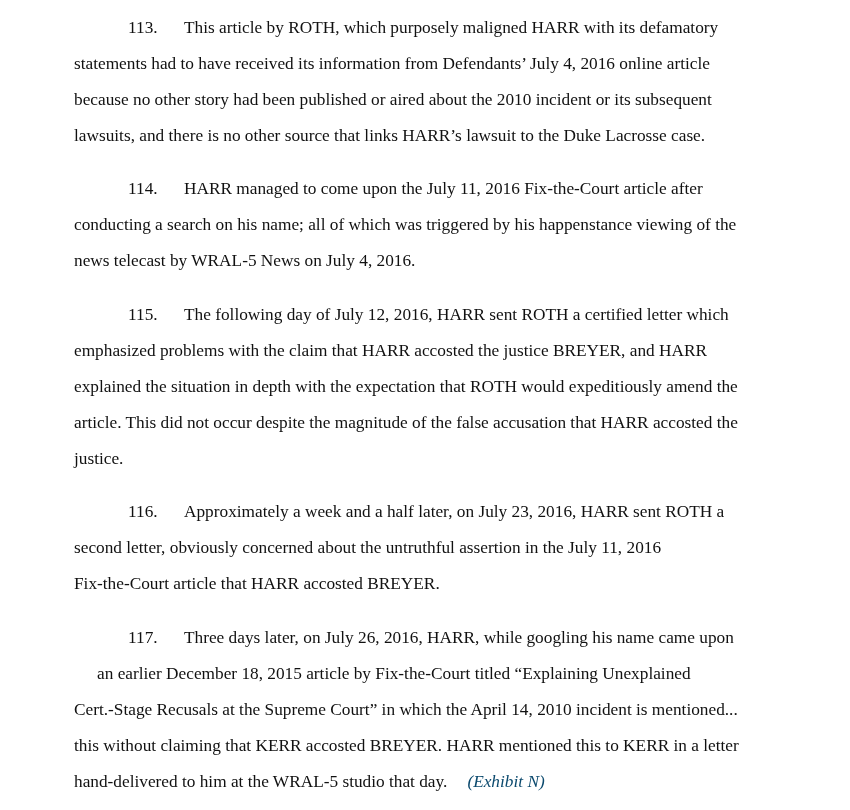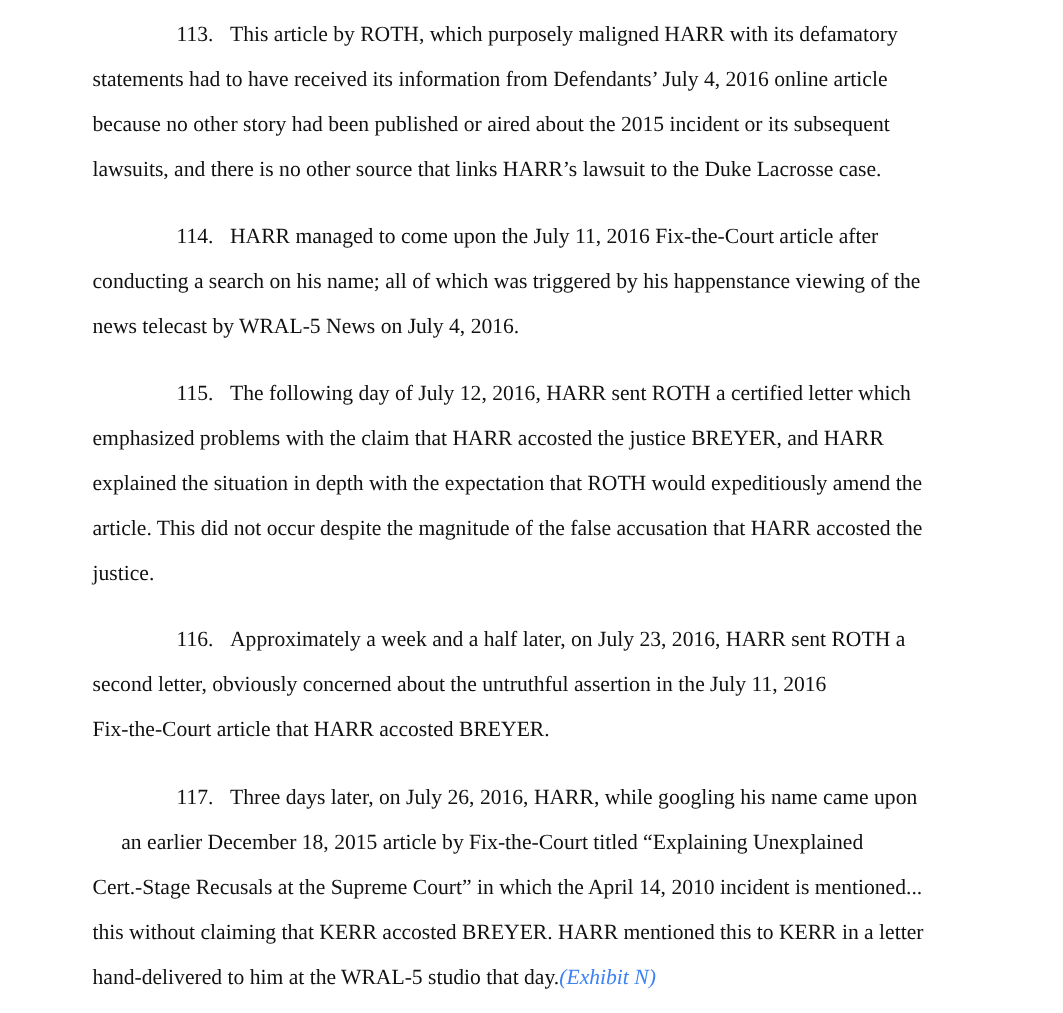--- a/index.html
+++ b/index.html
@@ -9,34 +9,34 @@
     color: #111111;
   }
   .line {
     position: absolute;
     left: 74px;
     font-size: 17.3px;
     white-space: nowrap;
     line-height: 20px;
   }
   .num { display: inline-block; width: 56px; }
-  .indent { left: 128px; text-align: center; }
-  .exhibit { color: #3b82f6; font-style: italic; margin-left: 0; }
+  .indent { left: 128px; }
+  .exhibit { color: #0c4a6e; font-style: italic; margin-left: 20px; }
 </style>
 </head>
 <body>
 
 <div>
 
   <div>
     <div class="line indent" style="top:18px;">
       <span class="num">113.</span><span>This article by ROTH, which purposely maligned HARR with its defamatory</span>
     </div>
     <div class="line" style="top:54px;">statements had to have received its information from Defendants’ July 4, 2016 online article</div>
-    <div class="line" style="top:90px;">because no other story had been published or aired about the 2015 incident or its subsequent</div>
+    <div class="line" style="top:90px;">because no other story had been published or aired about the 2010 incident or its subsequent</div>
     <div class="line" style="top:126px;">lawsuits, and there is no other source that links HARR’s lawsuit to the Duke Lacrosse case.</div>
   </div>
 
   <div>
     <div class="line indent" style="top:179px;">
       <span class="num">114.</span><span>HARR managed to come upon the July 11, 2016 Fix-the-Court article after</span>
     </div>
     <div class="line" style="top:215px;">conducting a search on his name; all of which was triggered by his happenstance viewing of the</div>
     <div class="line" style="top:251px;">news telecast by WRAL-5 News on July 4, 2016.</div>
   </div>

